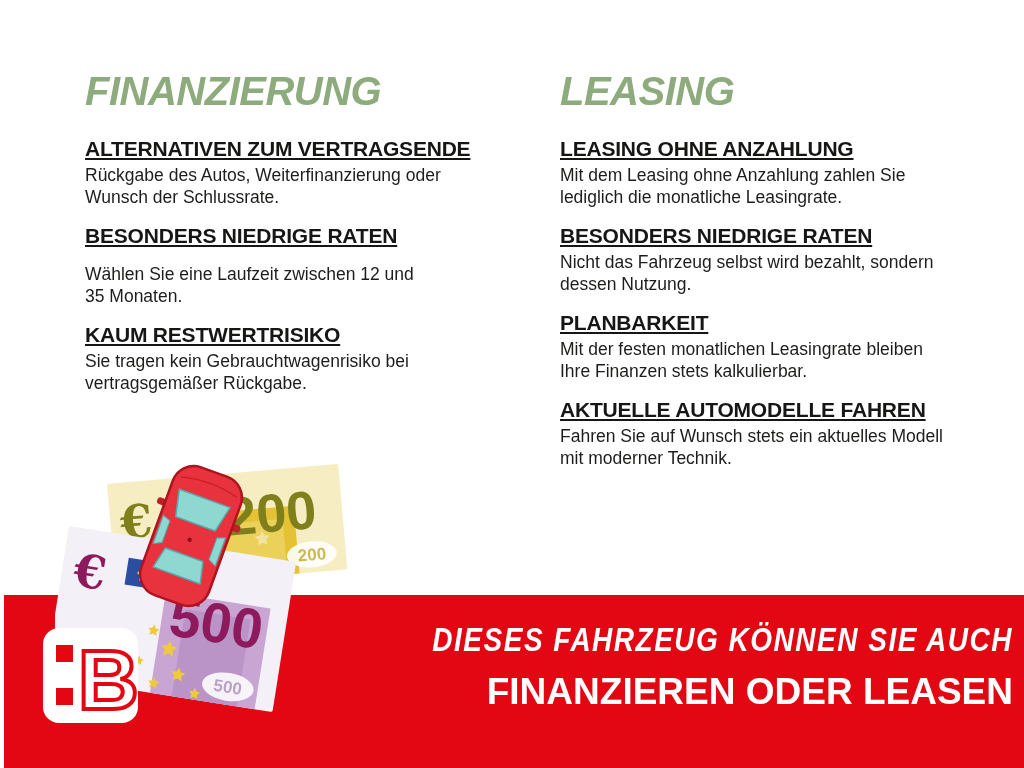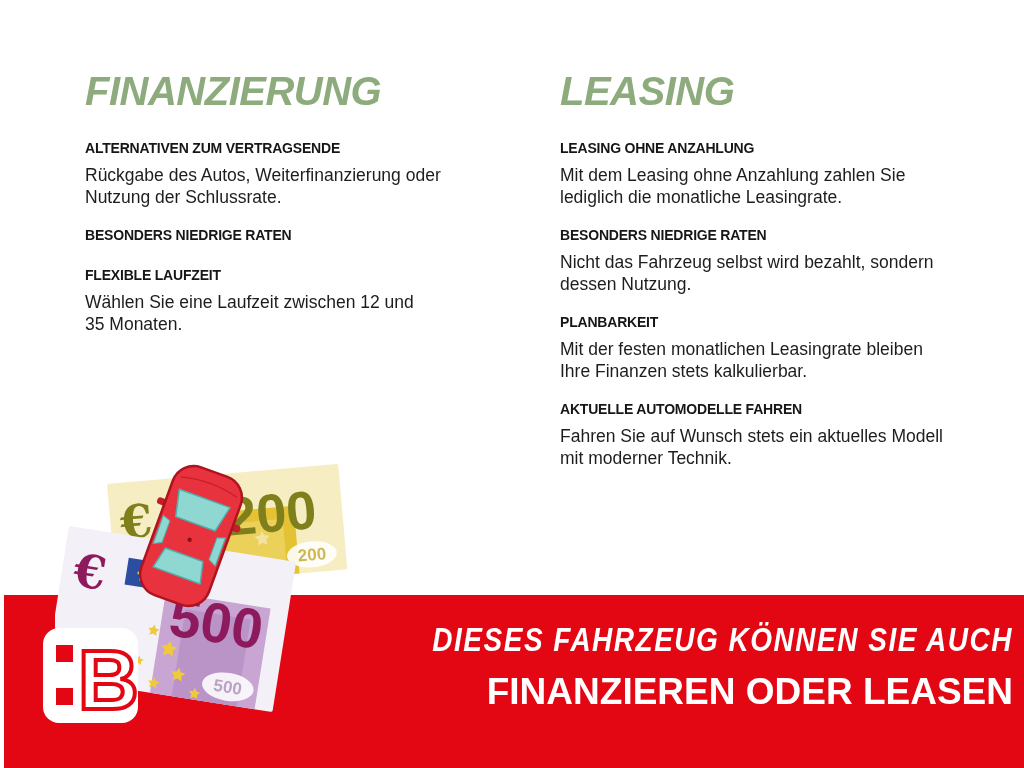--- a/index.html
+++ b/index.html
@@ -7,22 +7,22 @@
        font-family:"Liberation Sans",sans-serif;}
   .page{position:relative;width:1024px;height:768px;background:#fff;padding-left:28px;}
 
   
   .col{position:absolute;top:70px;width:470px;z-index:0;}
   .col-left{left:85px;}
   .col-right{left:560px;}
   .col-title{margin:0 0 24px 0;font-size:40px;line-height:42px;font-weight:bold;
              font-style:italic;color:var(--green,#8dab7c);letter-spacing:-0.5px;}
   .section{margin:0 0 15px 0;}
-  .section h2{margin:0 0 3px 0;font-size:14px;line-height:25px;font-weight:bold;
-              color:#161615;letter-spacing:-0.2px;}
+  .section h2{margin:0 0 3px 0;font-size:21px;line-height:25px;font-weight:bold;
+              color:#161615;letter-spacing:-0.2px;text-decoration:underline;}
   .section p{margin:0;font-size:17.5px;line-height:22px;color:#1d1d1b;
              white-space:pre-line;}
 
   
   .banner{position:absolute;left:4px;right:9px;top:595px;bottom:0;
           background:var(--red,#e30613);z-index:1;}
   .banner-text{position:absolute;right:30px;top:28px;text-align:right;color:#fff;}
   .banner-line1{font-size:28px;line-height:38px;font-weight:700;font-style:italic;
                 letter-spacing:1.5px;transform:scaleY(1.18);
                 transform-origin:100% 80%;margin-bottom:6px;}
@@ -42,29 +42,33 @@
 </head>
 <body>
 
 <div class="page">
 
   <div class="col col-left">
     <h1 class="col-title">FINANZIERUNG</h1>
     <div class="section">
       <h2>ALTERNATIVEN ZUM VERTRAGSENDE</h2>
       <p>Rückgabe des Autos, Weiterfinanzierung oder
-Nutzung der Schlussrate.</p>
+Wunsch der Schlussrate.</p>
     </div>
     <div class="section">
       <h2>BESONDERS NIEDRIGE RATEN</h2>
     </div>
     <div class="section">
-      <h2>FLEXIBLE LAUFZEIT</h2>
       <p>Wählen Sie eine Laufzeit zwischen 12 und
 35 Monaten.</p>
+    </div>
+    <div class="section">
+      <h2>KAUM RESTWERTRISIKO</h2>
+      <p>Sie tragen kein Gebrauchtwagenrisiko bei
+vertragsgemäßer Rückgabe.</p>
     </div>
   </div>
 
   <div class="col col-right">
     <h1 class="col-title">LEASING</h1>
     <div class="section">
       <h2>LEASING OHNE ANZAHLUNG</h2>
       <p>Mit dem Leasing ohne Anzahlung zahlen Sie
 lediglich die monatliche Leasingrate.</p>
     </div>

